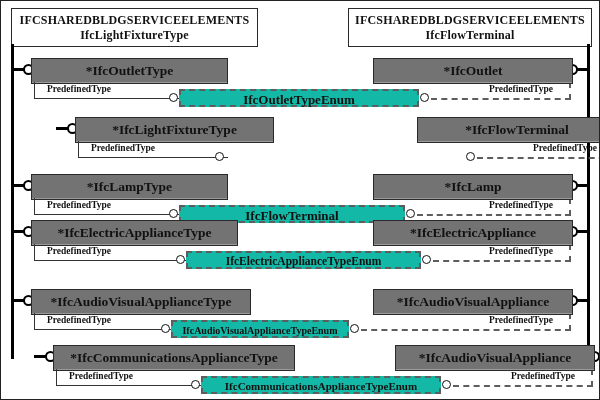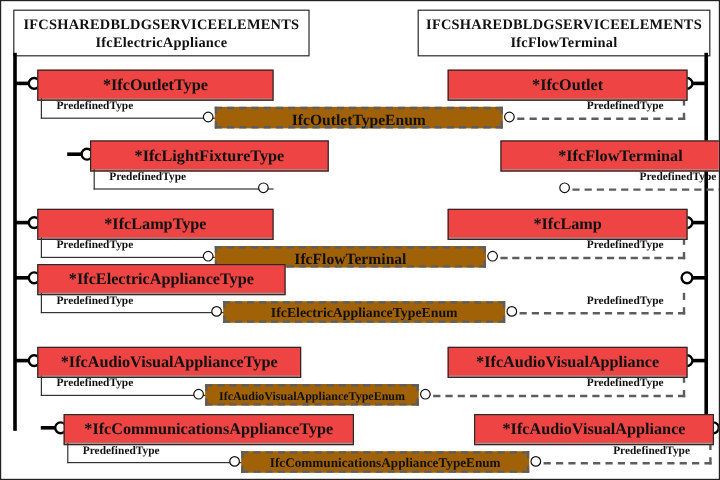--- a/index.html
+++ b/index.html
@@ -23,21 +23,21 @@
   .trunk-right{left:586px;}
   
   .row{position:absolute;left:0;width:600px;height:55px;}
   .r0{top:57px; --lw:195px; --el:178px; --ew:240px; --ef:13px;}
   .r1{top:116px;margin-left:44px;--lw:197px; --el:180px; --ew:240px; --ef:12.5px;}
   .r2{top:173px;--lw:195px; --el:178px; --ew:226px; --ef:13px;}
   .r3{top:219px;--lw:205px; --el:185px; --ew:235px; --ef:11.5px;}
   .r4{top:288px;--lw:218px; --el:170px; --ew:178px; --ef:10px;}
   .r5{top:344px;margin-left:22px;--lw:240px; --el:178px; --ew:240px; --ef:11px;}
   .ebox{
-    position:absolute;top:0;height:24px;border:1px solid #2a2a2a;background:#ef4444;
+    position:absolute;top:0;height:24px;border:1px solid #2a2a2a;background:#737373;
     display:flex;align-items:center;justify-content:center;font-size:13.5px;
     box-shadow:0 -1px 0 #9a9a9a inset;
     font-family:Liberation Serif, serif;
   }
   .ebox-left{left:30px;width:var(--lw);}
   .ebox-right{left:372px;width:198px;text-align:right;}
   
   .attr-left{
     position:absolute;left:33px;top:24px;height:16px;
     width:calc(var(--el) - 43px);
@@ -48,21 +48,21 @@
   .attr-right{
     position:absolute;top:24px;height:16px;right:30px;
     left:calc(var(--el) + var(--ew) + 12px);
     border-bottom:2px dashed #5d5d5d;border-right:2px dashed #5d5d5d;
     font-size:9.5px;line-height:14px;text-align:right;padding-right:16px;
     box-sizing:content-box;
   }
   
   .enum{
     position:absolute;top:31px;height:18px;left:var(--el);width:var(--ew);
-    border:2px dashed #5d5d5d;background:#a16207;text-align:center;
+    border:2px dashed #5d5d5d;background:#14b8a6;text-align:center;
     font-size:var(--ef);line-height:17px;box-sizing:border-box;
   }
   
   .circ{
     position:absolute;width:7px;height:7px;border:1.5px solid #111;
     border-radius:50%;background:#fff;top:35px;
   }
   .circ-enum-left{left:calc(var(--el) - 10px);}
   .circ-enum-right{left:calc(var(--el) + var(--ew) + 1px);}
   
@@ -76,21 +76,21 @@
   .bcirc-left{left:22px;}
   .bcirc-right{left:566px;}
 </style>
 </head>
 <body>
 
 <div id="stage">
 
   <div class="header header-left">
     <div>IFCSHAREDBLDGSERVICEELEMENTS</div>
-    <div>IfcElectricAppliance</div>
+    <div>IfcLightFixtureType</div>
   </div>
   <div class="header header-right">
     <div>IFCSHAREDBLDGSERVICEELEMENTS</div>
     <div>IfcFlowTerminal</div>
   </div>
 
   <div class="trunk trunk-left"></div>
   <div class="trunk trunk-right"></div>
 
   <div class="row r0">
@@ -152,20 +152,23 @@
     <div class="bcirc bcirc-left"></div>
     <div class="bcirc bcirc-right"></div>
     <div class="ebox ebox-left">
         <span>*IfcElectricApplianceType</span>
       </div>
     <div class="attr-left"><span>PredefinedType</span></div>
     <div class="enum"><span>IfcElectricApplianceTypeEnum</span></div>
     <div class="circ circ-enum-left"></div>
     <div class="circ circ-enum-right"></div>
     <div class="attr-right"><span>PredefinedType</span></div>
+    <div class="ebox ebox-right">
+        <span>*IfcElectricAppliance</span>
+      </div>
   </div>
 
   <div class="row r4">
     <div class="branch branch-left"></div>
     <div class="branch branch-right"></div>
     <div class="bcirc bcirc-left"></div>
     <div class="bcirc bcirc-right"></div>
     <div class="ebox ebox-left">
         <span>*IfcAudioVisualApplianceType</span>
       </div>

